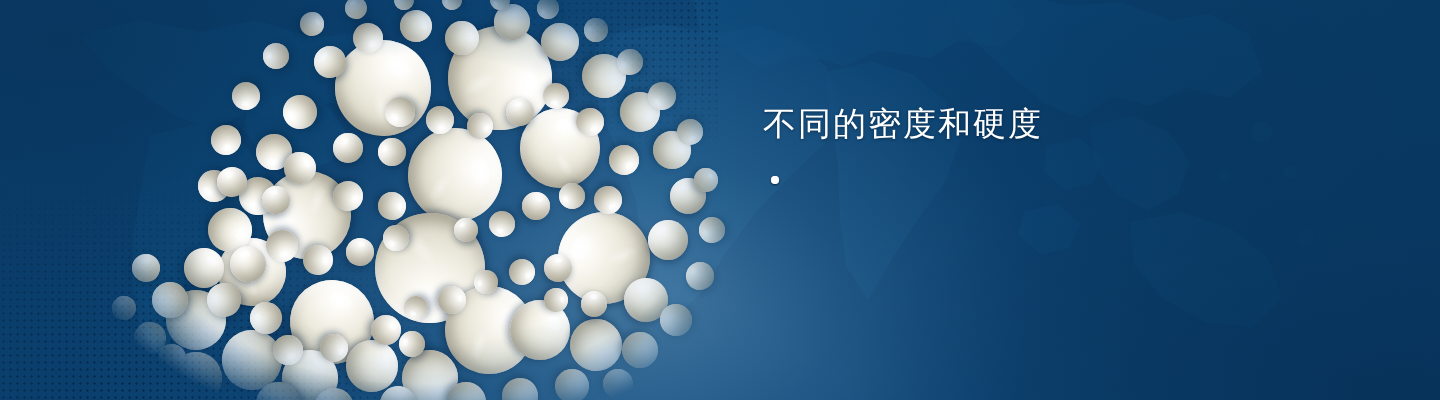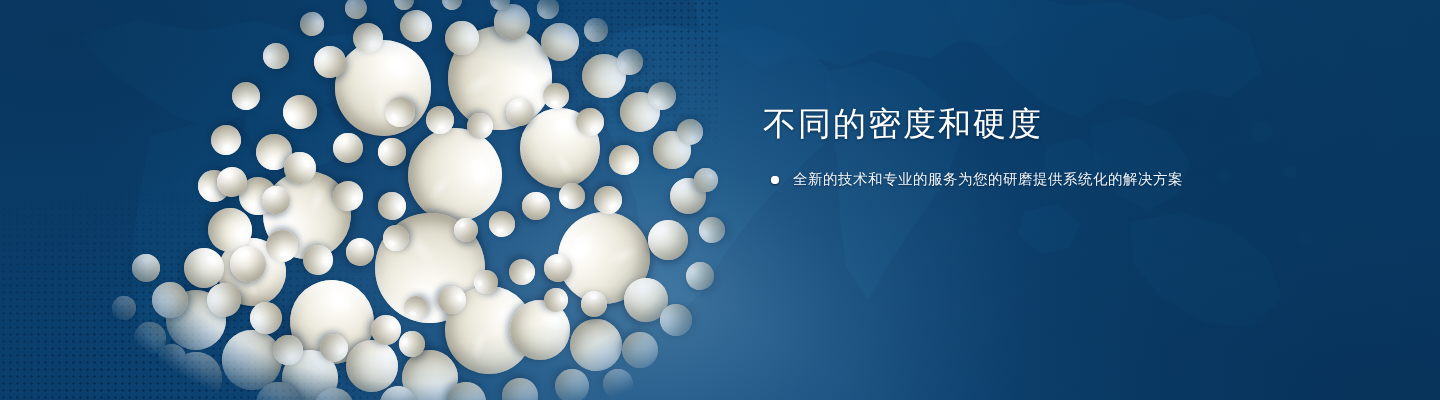--- a/index.html
+++ b/index.html
@@ -287,18 +287,17 @@
 
   <div class="content">
     <div class="headline">不同的密度和硬度</div>
 
     <ul class="bullets">
       <li class="bullet">
         <span class="dot"></span>
       </li>
       <li class="bullet">
         <span class="dot"></span>
-        <span>全新的技术和专业的服务为您的研磨提供系统化的解决方案</span>
       </li>
     </ul>
   </div>
 
 </div>
 
 </body></html>

